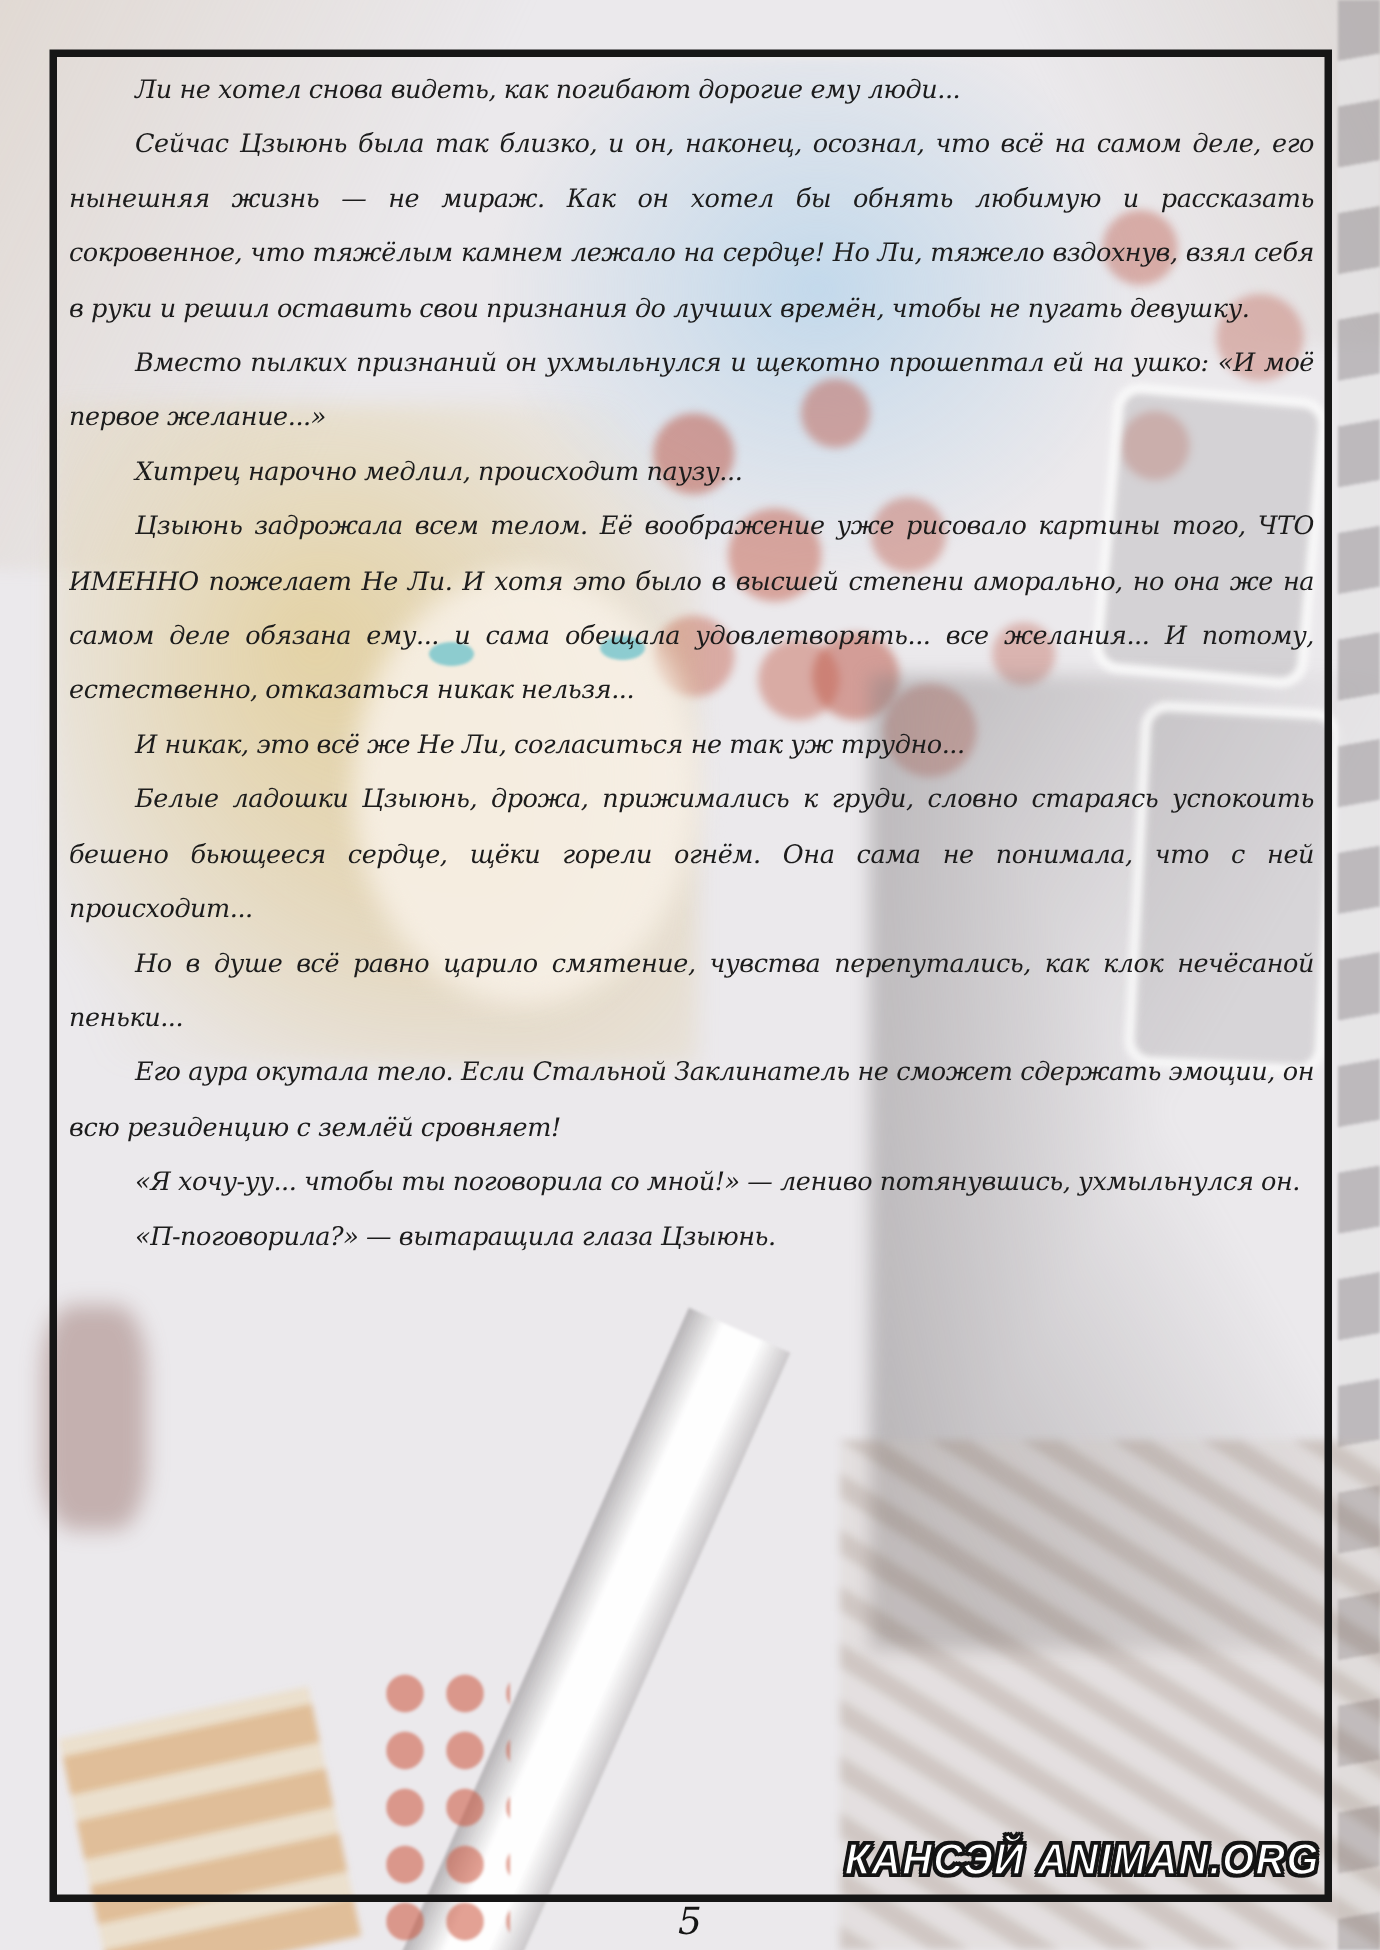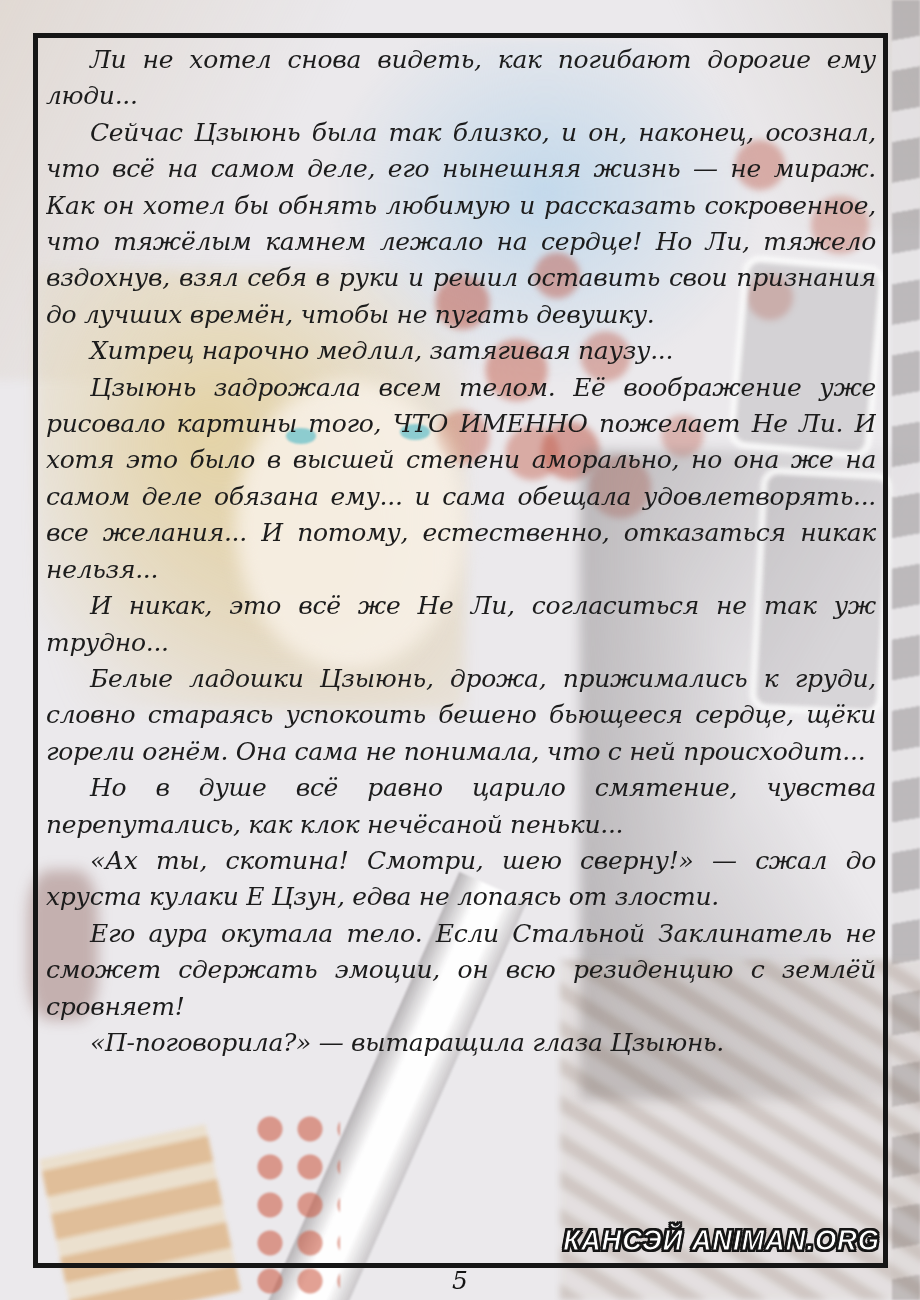--- a/index.html
+++ b/index.html
@@ -61,21 +61,21 @@
   .dark-bl{left:28px;top:870px;width:70px;height:150px;border-radius:30%;
     background:rgba(122,72,62,.35);filter:blur(7px);}
 
   
   .frame{position:absolute;left:33px;top:33px;width:855px;height:1235px;
     border:5px solid #161616;box-sizing:border-box;z-index:3;}
 
   
   .textbox{position:absolute;left:46px;top:42px;width:830px;height:1212px;
     z-index:4;overflow:hidden;color:#1c1c1c;
-    font-style:italic;font-size:25px;line-height:36.4px;
+    font-style:italic;font-size:17px;line-height:36.4px;
     letter-spacing:-0.3px;text-align:justify;}
   .textbox p{margin:0;text-indent:44px;}
 
   
   .watermark{position:absolute;right:40px;top:1224px;z-index:5;
     font-family:"Liberation Sans",sans-serif;font-weight:bold;font-style:italic;
     font-size:29px;letter-spacing:1px;color:#ffffff;transform:scaleX(.94);
     transform-origin:right;
     -webkit-text-stroke:1px #141414;
     text-shadow:2px 2px 0 #141414,-2px 2px 0 #141414,2px -2px 0 #141414,
@@ -110,27 +110,28 @@
     <div class="orange-bl"></div>
     <div class="red-dots"></div>
     <div class="dark-bl"></div>
   </div>
 
   <div class="frame"></div>
 
   <div class="textbox">
     <p>Ли не хотел снова видеть, как погибают дорогие ему люди...</p>
     <p>Сейчас Цзыюнь была так близко, и он, наконец, осознал, что всё на самом деле, его нынешняя жизнь — не мираж. Как он хотел бы обнять любимую и рассказать сокровенное, что тяжёлым камнем лежало на сердце! Но Ли, тяжело вздохнув, взял себя в руки и решил оставить свои признания до лучших времён, чтобы не пугать девушку.</p>
-    <p>Хитрец нарочно медлил, затягивая паузу...</p>
+    <p>Вместо пылких признаний он ухмыльнулся и щекотно прошептал ей на ушко: «И моё первое желание...»</p>
+    <p>Хитрец нарочно медлил, происходит паузу...</p>
     <p>Цзыюнь задрожала всем телом. Её воображение уже рисовало картины того, ЧТО ИМЕННО пожелает Не Ли. И хотя это было в высшей степени аморально, но она же на самом деле обязана ему... и сама обещала удовлетворять... все желания... И потому, естественно, отказаться никак нельзя...</p>
     <p>И никак, это всё же Не Ли, согласиться не так уж трудно...</p>
     <p>Белые ладошки Цзыюнь, дрожа, прижимались к груди, словно стараясь успокоить бешено бьющееся сердце, щёки горели огнём. Она сама не понимала, что с ней происходит...</p>
     <p>Но в душе всё равно царило смятение, чувства перепутались, как клок нечёсаной пеньки...</p>
-    <p>«Ах ты, скотина! Смотри, шею сверну!» — сжал до хруста кулаки Е Цзун, едва не лопаясь от злости.</p>
     <p>Его аура окутала тело. Если Стальной Заклинатель не сможет сдержать эмоции, он всю резиденцию с землёй сровняет!</p>
+    <p>«Я хочу-уу... чтобы ты поговорила со мной!» — лениво потянувшись, ухмыльнулся он.</p>
     <p>«П-поговорила?» — вытаращила глаза Цзыюнь.</p>
 
   </div>
 
   <div class="watermark">КАНСЭЙ ANIMAN.ORG</div>
 
   <div class="pagenum">5</div>
 
 </div>
 

